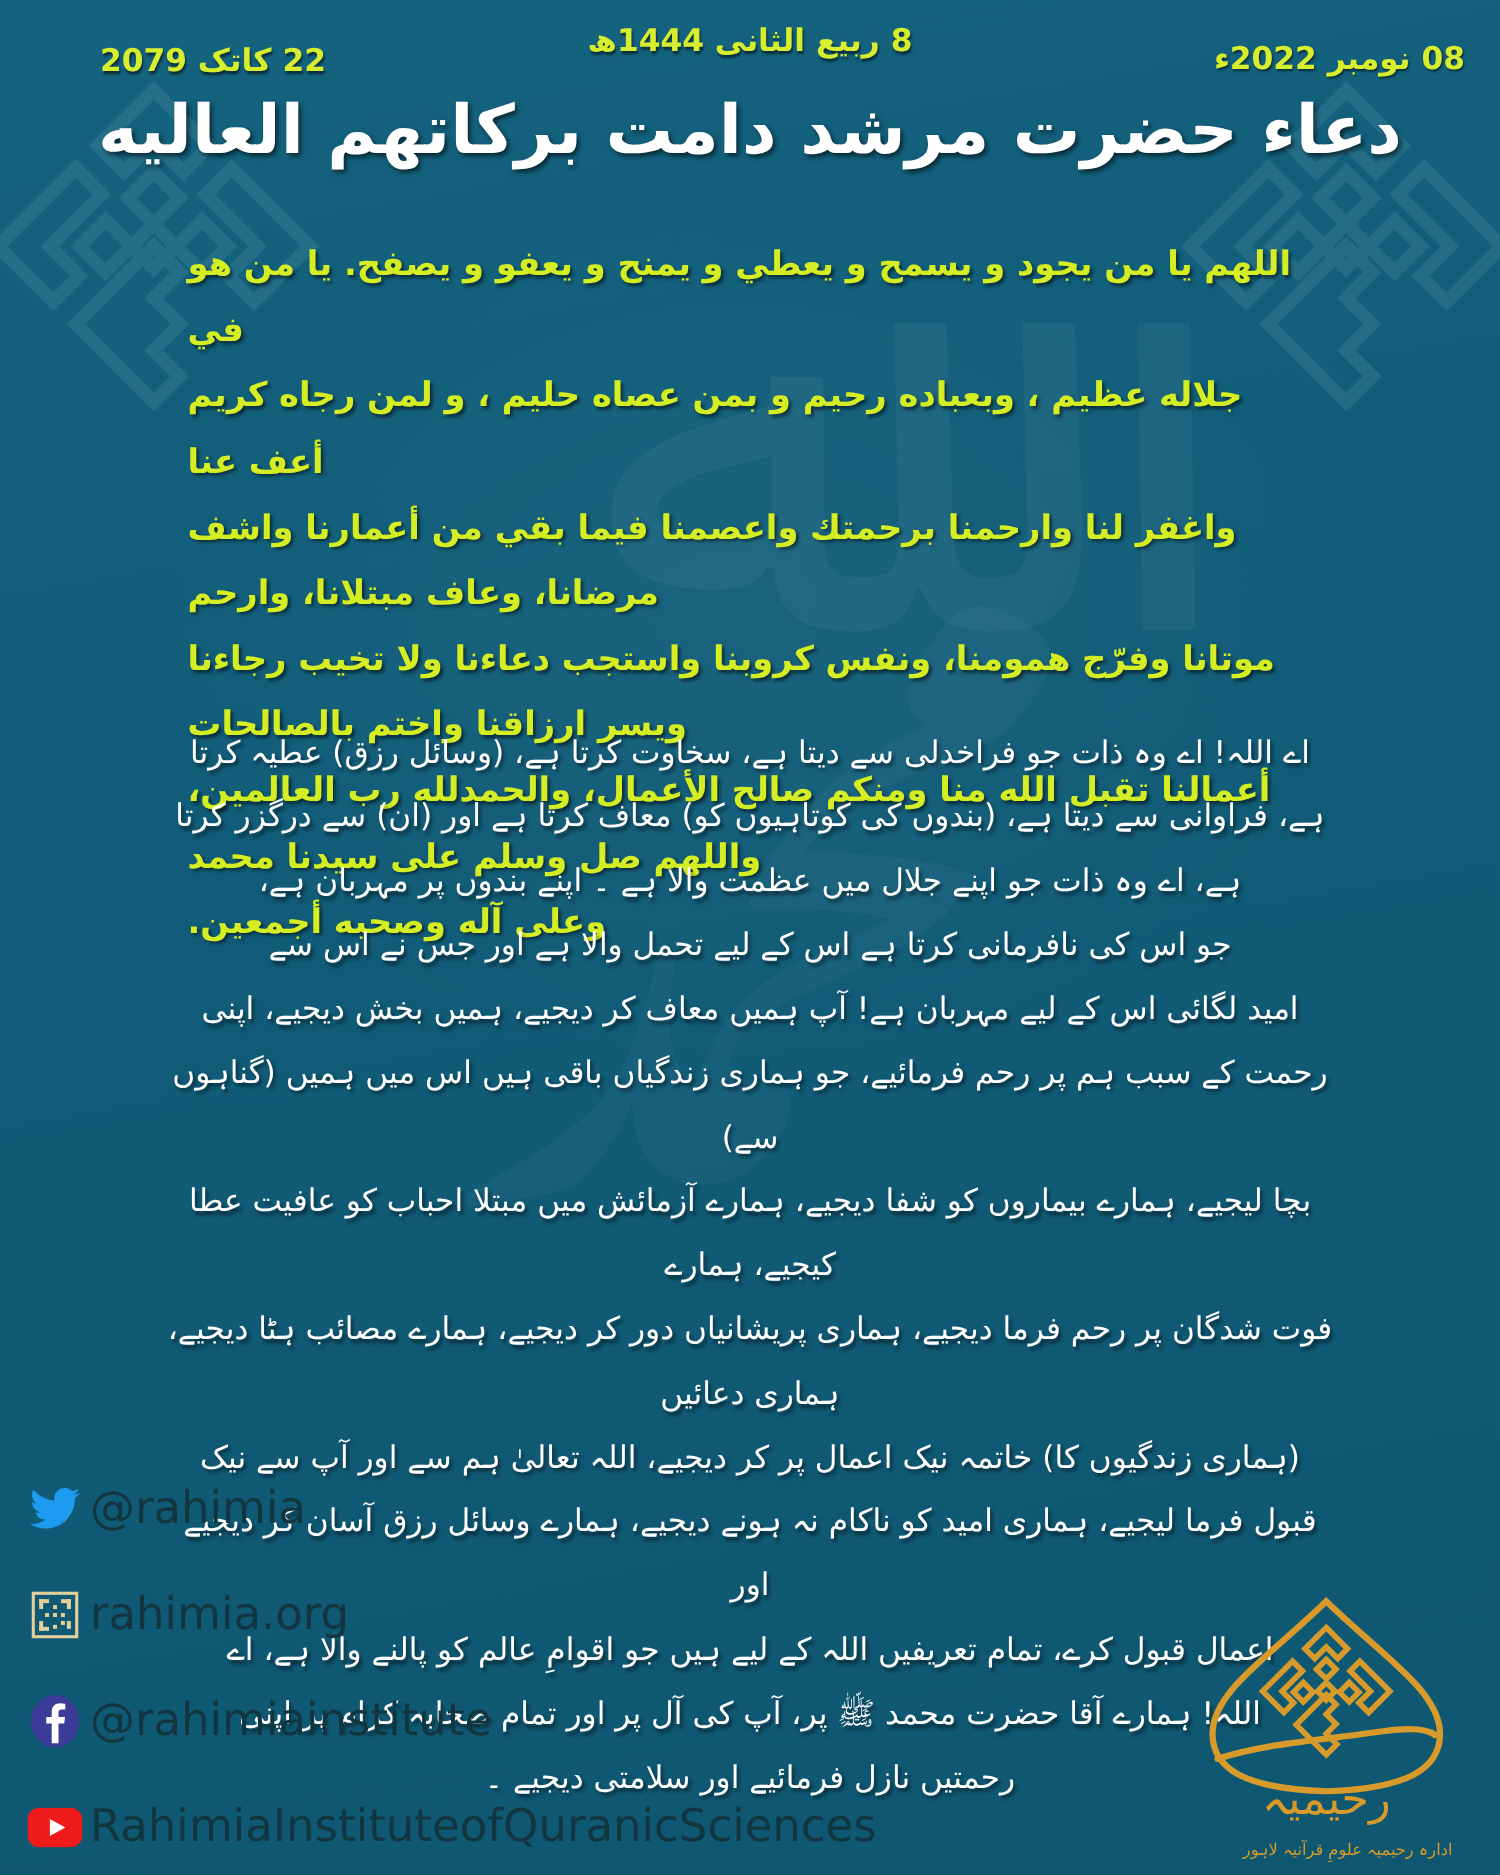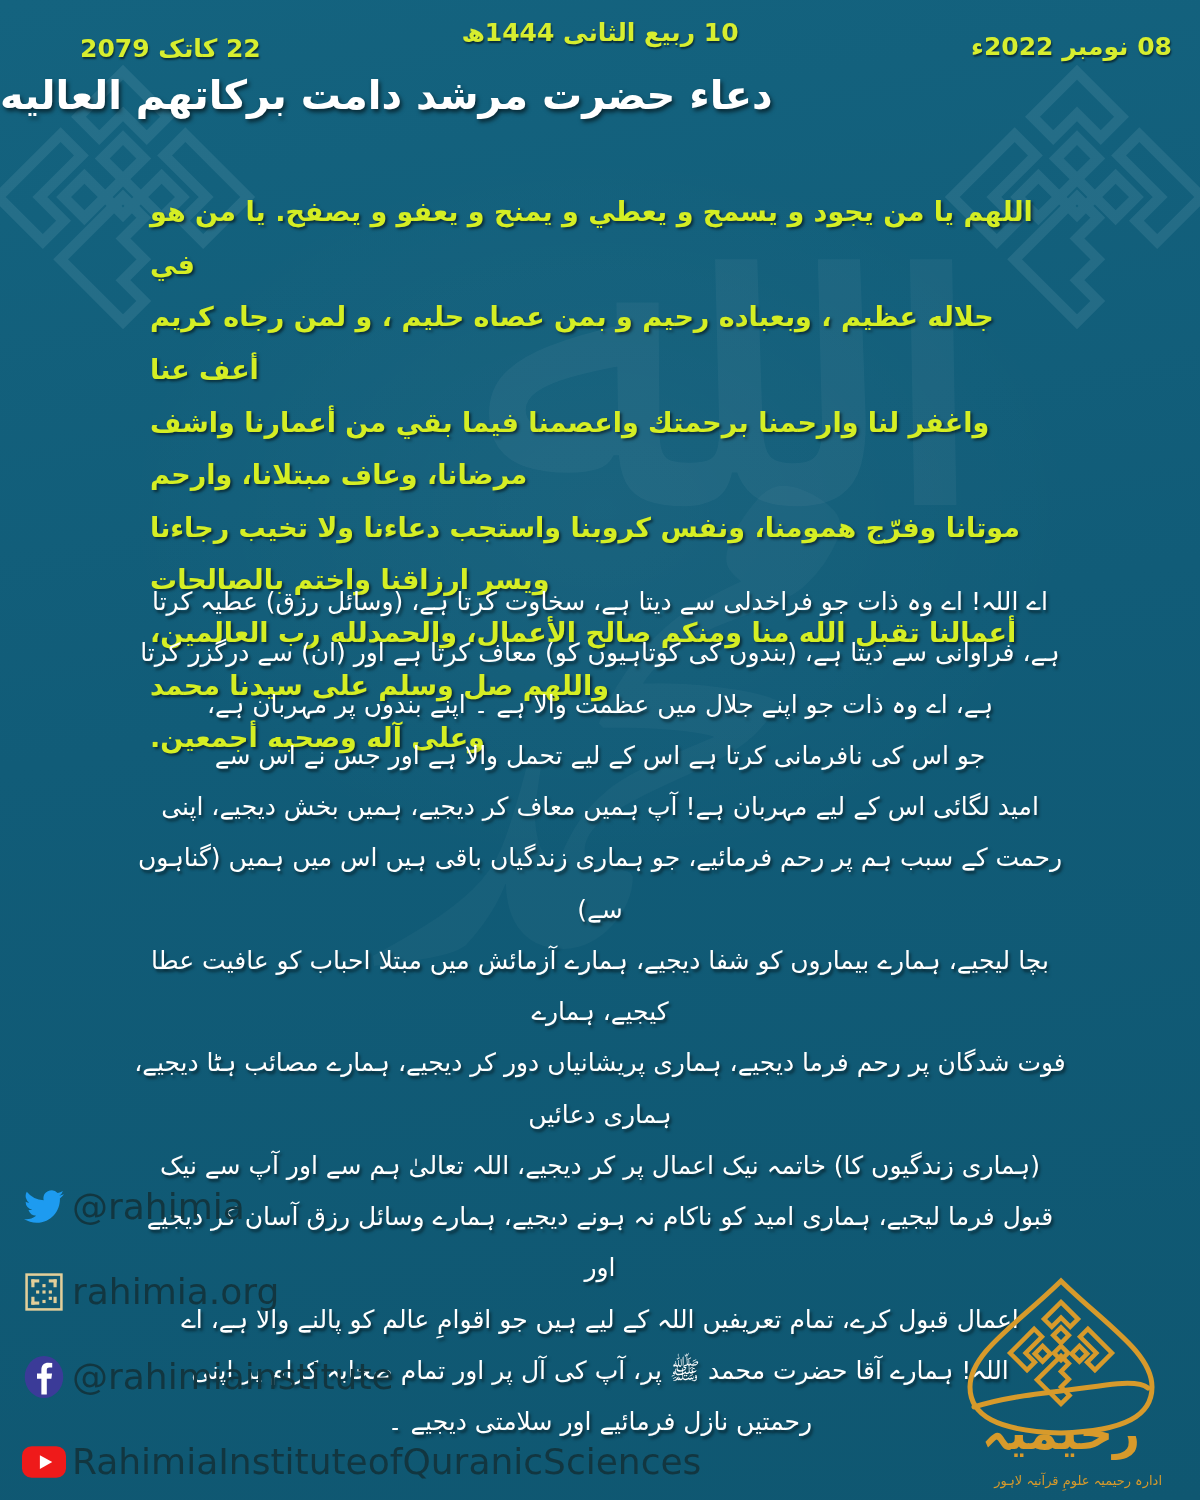--- a/index.html
+++ b/index.html
@@ -84,23 +84,23 @@
   }
   .date-bikrami { left: 80px; top: 16px; }
   .date-hijri   { left: 50%; transform: translateX(-50%); top: 0px; }
   .date-gregorian { right: 28px; top: 14px; }
 
   
   .title {
     position: absolute;
     top: 72px;
     left: 0; right: 0;
-    text-align: left;
+    text-align: center;
     color: #ffffff;
-    font-size: 40px;
+    font-size: 54px;
     font-weight: bold;
     letter-spacing: 0px;
     text-shadow: 2px 3px 4px rgba(0,0,0,0.6);
     direction: rtl;
   }
 
   
   .arabic-block {
     position: absolute;
     top: 186px;
@@ -179,23 +179,23 @@
     direction: rtl;
     letter-spacing: 1px;
     white-space: nowrap;
   }
   .logo-word {
     position: absolute;
     bottom: 30px;
     right: 0; left: 0;
     text-align: center;
     color: #d79a2b;
-    font-size: 47px;
-    direction: rtl;
-    font-weight: bold;
+    font-size: 36px;
+    direction: rtl;
+    font-weight: normal;
   }
 </style>
 </head>
 <body>
 
 <div class="poster">
 
   <div class="kufic kufic-left">
     <svg width="210" height="210" viewBox="0 0 100 100" aria-hidden="true">
       <g fill="none" stroke="#dff3fb" stroke-width="5">
@@ -224,21 +224,21 @@
         <path d="M44 44 h12 v12 h-12 z"></path>
       </g>
     </svg>
   </div>
 
   <div class="center-watermark">ﷲ</div>
   <div class="center-watermark2">ﷴ</div>
 
   <div class="date-row">
     <div class="date date-bikrami">22 کاتک 2079</div>
-    <div class="date date-hijri">10 ربیع الثانی 1444ھ</div>
+    <div class="date date-hijri">8 ربیع الثانی 1444ھ</div>
     <div class="date date-gregorian">08 نومبر 2022ء</div>
   </div>
 
   <div class="title">دعاء حضرت مرشد دامت برکاتهم العالیه</div>
 
   <div class="arabic-block">
     <p>اللهم یا من یجود و یسمح و یعطي و یمنح و یعفو و یصفح. یا من هو في</p>
     <p>جلاله عظیم ، وبعباده رحیم و بمن عصاه حلیم ، و لمن رجاه کریم أعف عنا</p>
     <p>واغفر لنا وارحمنا برحمتك واعصمنا فیما بقي من أعمارنا واشف مرضانا، وعاف مبتلانا، وارحم</p>
     <p>موتانا وفرّج همومنا، ونفس کروبنا واستجب دعاءنا ولا تخیب رجاءنا ویسر ارزاقنا واختم بالصالحات</p>

